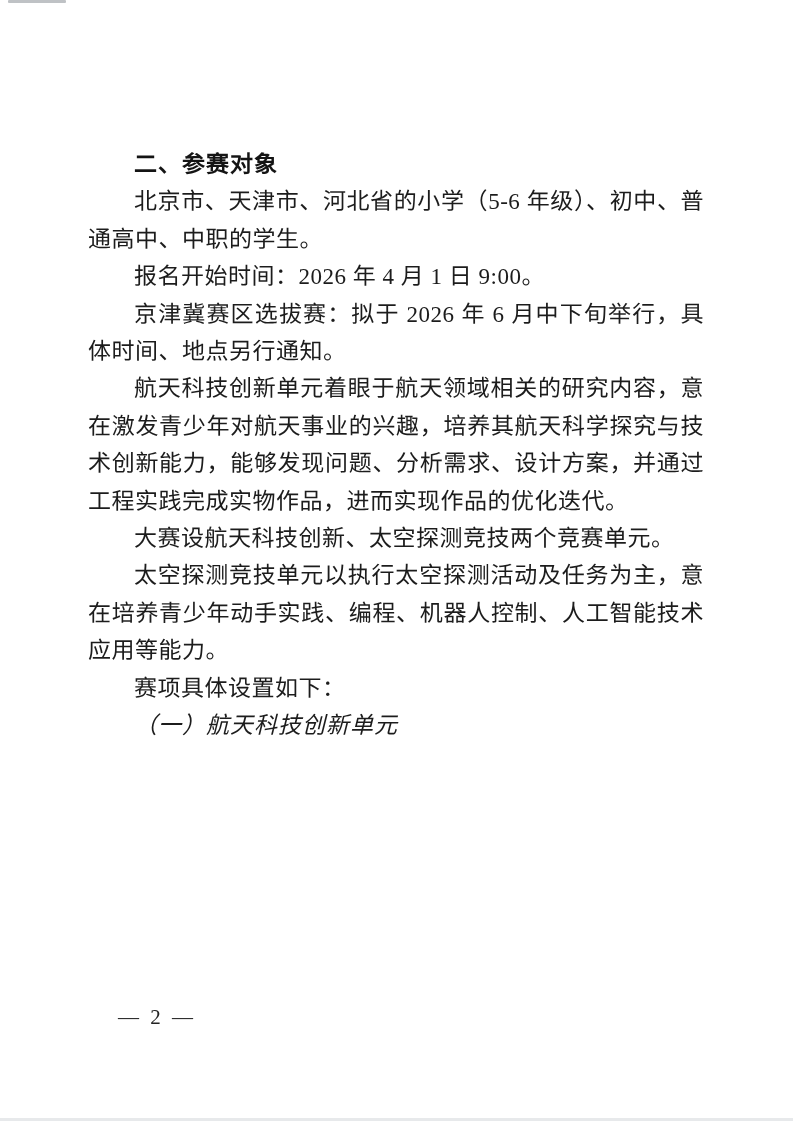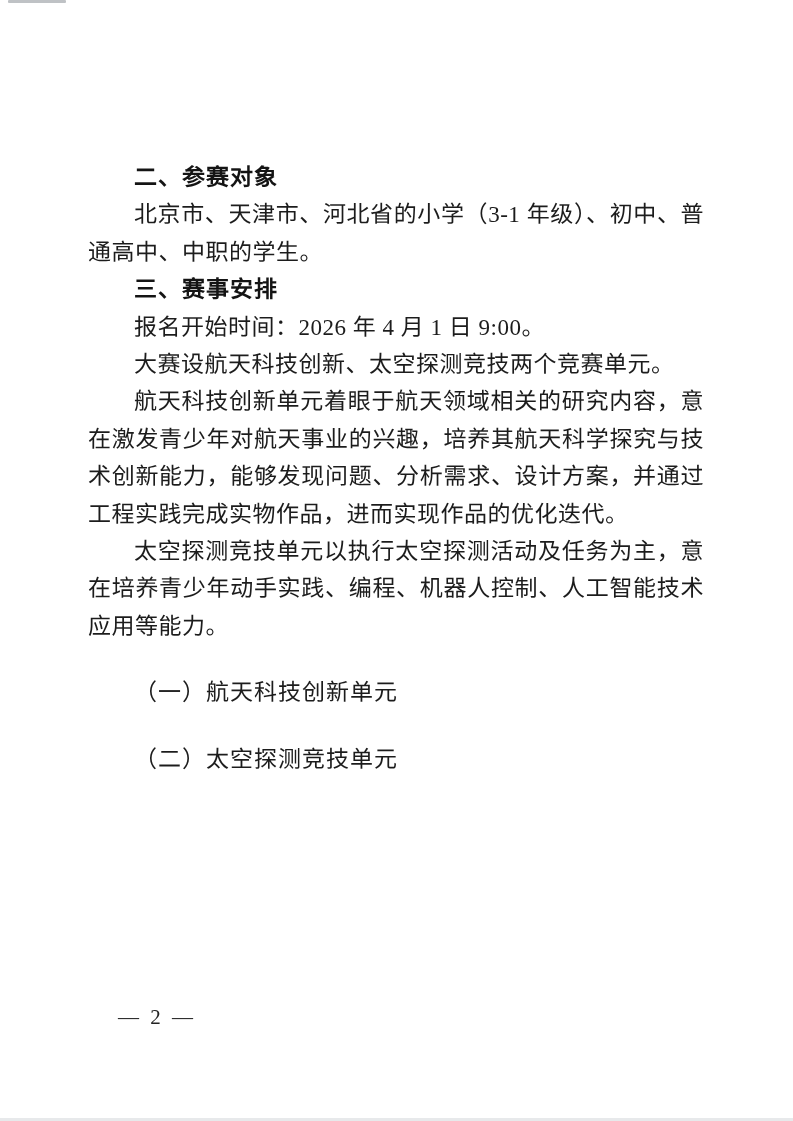--- a/index.html
+++ b/index.html
@@ -26,21 +26,21 @@
   }
   .scan-edge-bottom {
     position: absolute;
     left: 0; bottom: 0;
     width: 793px; height: 3px;
     background: #e7e9eb;
   }
   .content {
     position: absolute;
     left: 88px;
-    top: 159px;
+    top: 146px;
     width: 616px;
   }
   .content h2 {
     margin: 0;
     font-family: "Liberation Sans", sans-serif;
     font-weight: 700;
     font-size: 23px;
     line-height: 37.4px;
     text-indent: 2em;
     letter-spacing: 1px;
@@ -50,22 +50,22 @@
     margin: 0;
     font-size: 23px;
     line-height: 37.4px;
     text-align: justify;
     text-justify: inter-ideograph;
     text-indent: 2em;
     letter-spacing: 0.5px;
     color: #1c1c1c;
   }
   .content p.kaiti {
+    font-style: italic;
     letter-spacing: 1px;
-    margin-top: 29px;
   }
   .page-number {
     position: absolute;
     left: 118px;
     top: 1002px;
     font-size: 21px;
     line-height: 30px;
     letter-spacing: 3px;
     color: #222222;
     font-family: "Liberation Serif", serif;
@@ -74,31 +74,31 @@
 </head>
 <body>
 
 <div class="page">
 
   <div class="scan-edge-top"></div>
 
   <main class="content">
 
     <h2>二、参赛对象</h2>
-    <p>北京市、天津市、河北省的小学（3-1 年级）、初中、普通高中、中职的学生。</p>
+    <p>北京市、天津市、河北省的小学（5-6 年级）、初中、普通高中、中职的学生。</p>
 
-    <h2>三、赛事安排</h2>
     <p>报名开始时间：2026 年 4 月 1 日 9:00。</p>
+    <p>京津冀赛区选拔赛：拟于 2026 年 6 月中下旬举行，具体时间、地点另行通知。</p>
 
+    <p>航天科技创新单元着眼于航天领域相关的研究内容，意在激发青少年对航天事业的兴趣，培养其航天科学探究与技术创新能力，能够发现问题、分析需求、设计方案，并通过工程实践完成实物作品，进而实现作品的优化迭代。</p>
     <p>大赛设航天科技创新、太空探测竞技两个竞赛单元。</p>
-    <p>航天科技创新单元着眼于航天领域相关的研究内容，意在激发青少年对航天事业的兴趣，培养其航天科学探究与技术创新能力，能够发现问题、分析需求、设计方案，并通过工程实践完成实物作品，进而实现作品的优化迭代。</p>
     <p>太空探测竞技单元以执行太空探测活动及任务为主，意在培养青少年动手实践、编程、机器人控制、人工智能技术应用等能力。</p>
+    <p>赛项具体设置如下：</p>
 
     <p class="kaiti">（一）航天科技创新单元</p>
-    <p class="kaiti">（二）太空探测竞技单元</p>
 
   </main>
 
   <div class="page-number">— 2 —</div>
 
   <div class="scan-edge-bottom"></div>
 
 </div>
 
 </body></html>

